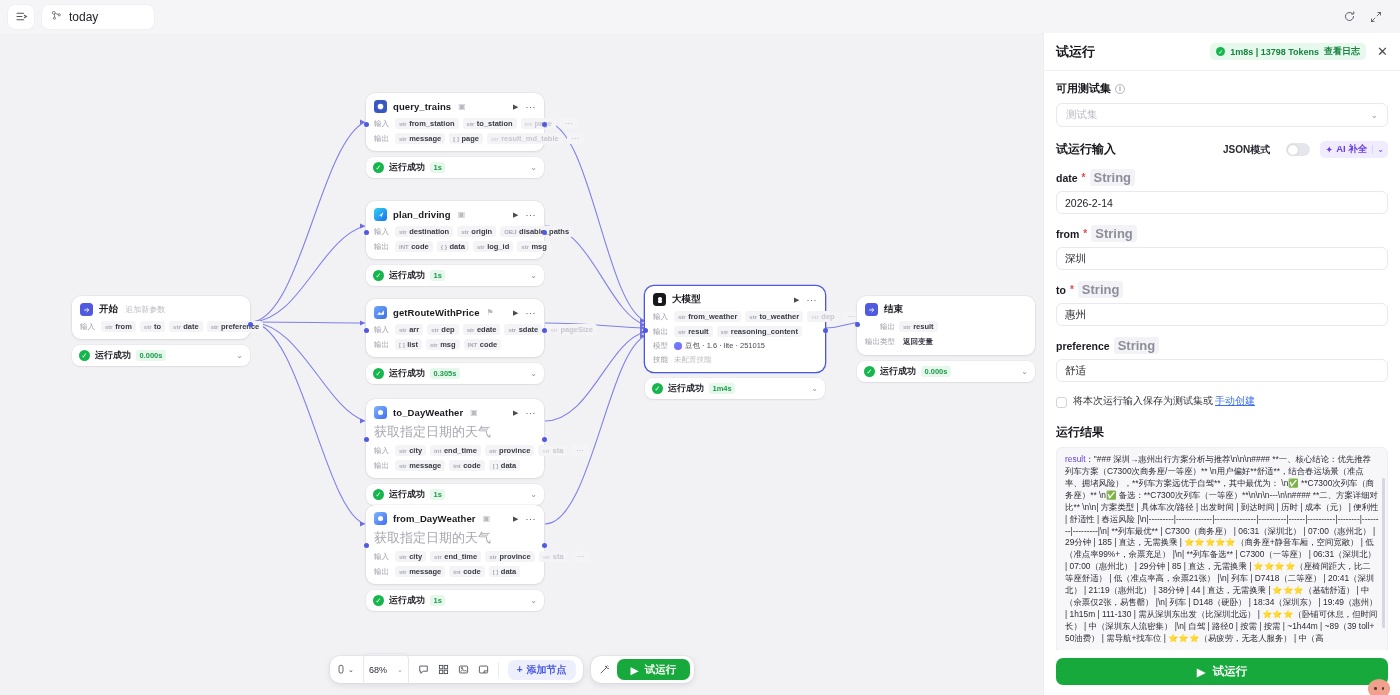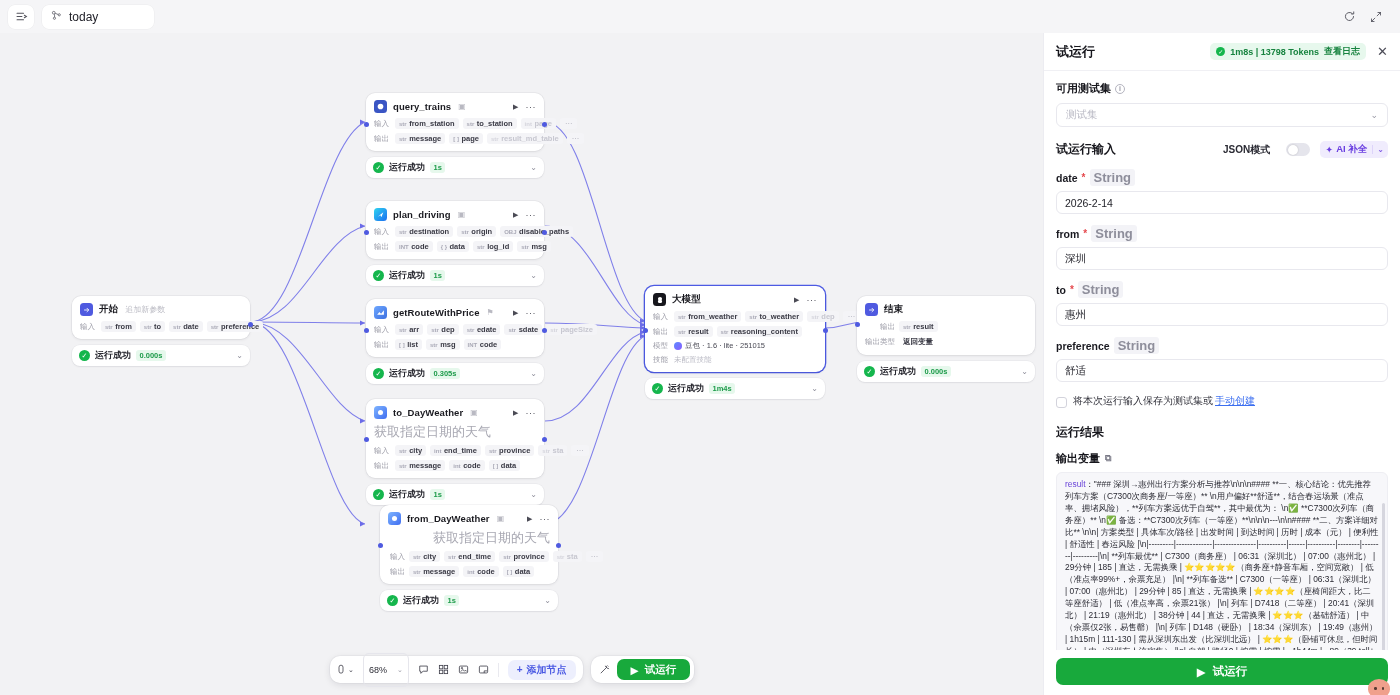--- a/index.html
+++ b/index.html
@@ -580,21 +580,21 @@
         <span class="port r" style="top:38px;"></span>
       </div>
       <div class="status">
         <span class="ok-dot">✓</span>
         <span class="st-text">运行成功</span>
         <span class="st-time">1s</span>
         <span class="st-caret">⌄</span>
       </div>
     </div>
 
-    <div class="ngroup" style="left:380px; top:472px; width:178px;text-align:right;">
+    <div class="ngroup" style="left:366px; top:472px; width:178px;">
       <div class="node">
         <div class="n-head">
           <span class="n-ico" style="background:linear-gradient(135deg,#7fb5ff,#3f6df0);">
             <svg width="9" height="9" viewBox="0 0 16 16" fill="#fff">
                 <circle cx="8" cy="8" r="4.5"></circle>
               </svg>
           </span>
           <span class="n-title">from_DayWeather</span>
           <span class="n-badge">▣</span>
           <span class="n-head-sp">
@@ -881,24 +881,20 @@
         </div>
       </div>
 
       <div class="chk-row">
         <span class="chk"></span>
         <span>将本次运行输入保存为测试集或</span>
         <a class="blue-link" href="#" style="margin-left:-4px;">手动创建</a>
       </div>
 
       <div class="res-title">运行结果</div>
-      <div class="out-lab">
-        <span>输出变量</span>
-        <span class="copy-ic">⧉</span>
-      </div>
       <div class="out-box">
         <div class="out-text"><span class="out-key">result</span><span>：</span><span>"### 深圳→惠州出行方案分析与推荐\n\n\n#### **一、核心结论：优先推荐列车方案（C7300次商务座/一等座）** \n用户偏好**舒适**，结合春运场景（准点率、拥堵风险），**列车方案远优于自驾**，其中最优为： \n✅ **C7300次列车（商务座）** \n✅ 备选：**C7300次列车（一等座）**\n\n\n---\n\n#### **二、方案详细对比** \n\n| 方案类型 | 具体车次/路径 | 出发时间 | 到达时间 | 历时 | 成本（元） | 便利性 | 舒适性 | 春运风险 |\n|---------|-------------|---------------|----------|------|----------|--------|--------|---------|\n| **列车最优** | C7300（商务座） | 06:31（深圳北） | 07:00（惠州北） | 29分钟 | 185 | 直达，无需换乘 | ⭐⭐⭐⭐⭐（商务座+静音车厢，空间宽敞） | 低（准点率99%+，余票充足） |\n| **列车备选** | C7300（一等座） | 06:31（深圳北） | 07:00（惠州北） | 29分钟 | 85 | 直达，无需换乘 | ⭐⭐⭐⭐（座椅间距大，比二等座舒适） | 低（准点率高，余票21张） |\n| 列车 | D7418（二等座） | 20:41（深圳北） | 21:19（惠州北） | 38分钟 | 44 | 直达，无需换乘 | ⭐⭐⭐（基础舒适） | 中（余票仅2张，易售罄） |\n| 列车 | D148（硬卧） | 18:34（深圳东） | 19:49（惠州） | 1h15m | 111-130 | 需从深圳东出发（比深圳北远） | ⭐⭐⭐（卧铺可休息，但时间长） | 中（深圳东人流密集） |\n| 自驾 | 路径0 | 按需 | 按需 | ~1h44m | ~89（39 toll+50油费） | 需导航+找车位 | ⭐⭐⭐（易疲劳，无老人服务） | 中（高</span></div>
         <div class="sbar"></div>
       </div>
     </div>
 
     <div class="p-foot">
       <div class="p-run">
         <span>▶</span>
         <span>试运行</span>

